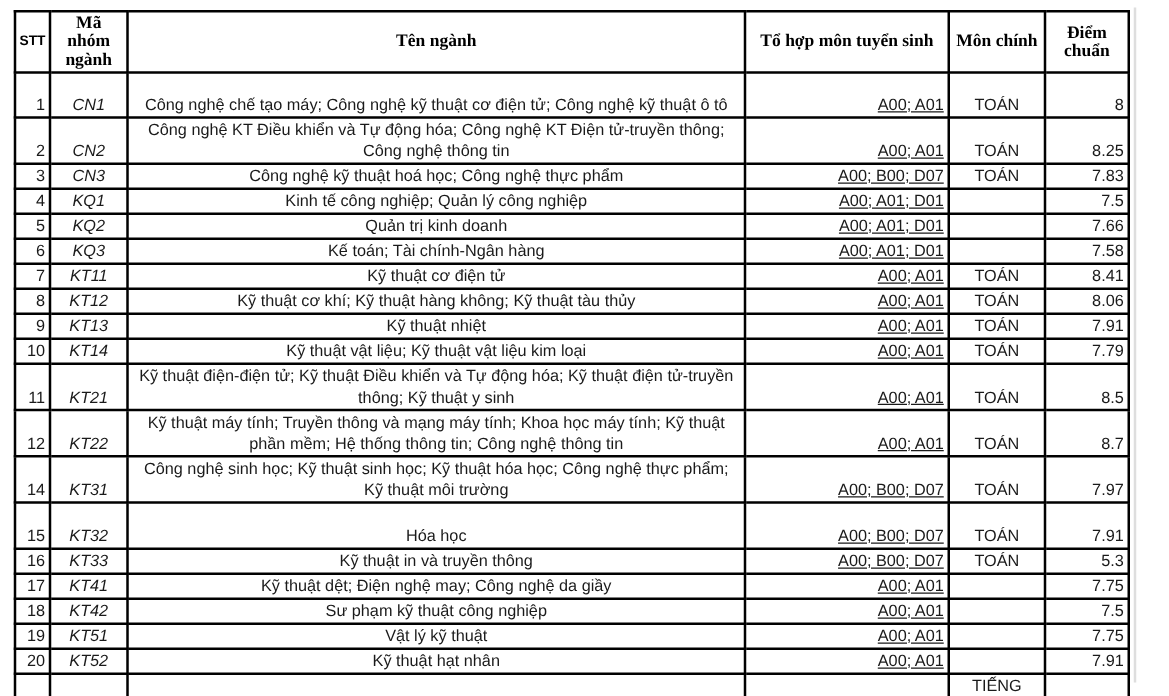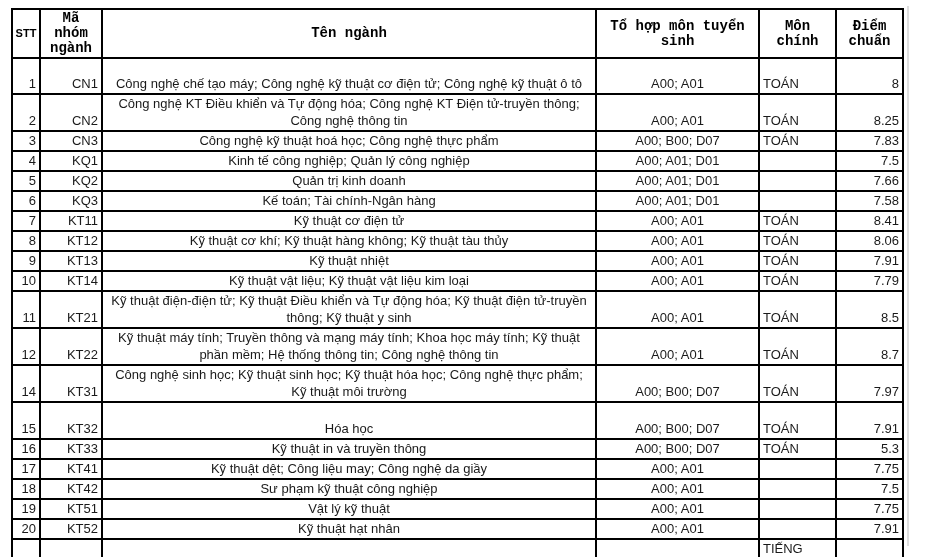--- a/index.html
+++ b/index.html
@@ -15,21 +15,21 @@
     table-layout:fixed;
     position:absolute;
     left:11px; top:8px;
     width:891px;
   }
   .score-table th, .score-table td {
     border:2px solid #000000;
     overflow:hidden;
   }
   .score-table thead th {
-    font-family:Liberation Mono, monospace;
+    font-family:Liberation Serif, serif;
     font-weight:bold;
     font-size:14px;
     line-height:15px;
     color:#000000;
     text-align:center;
     vertical-align:middle;
     height:33px;
     padding:1px 2px;
     background:#ffffff;
   }
@@ -46,24 +46,24 @@
     background:#ffffff;
     word-wrap:break-word;
   }
   .score-table tbody tr { height:19px; }
   .score-table tbody tr:nth-child(1),
   .score-table tbody tr:nth-child(2)  { height:36px; }
   .score-table tbody tr:nth-child(11),
   .score-table tbody tr:nth-child(12),
   .score-table tbody tr:nth-child(14) { height:37px; }
   td.c-stt   { text-align:right; padding-right:3px; }
-  td.c-code  { text-align:right;  padding-left:4px; }
+  td.c-code  { text-align:center;  padding-left:4px;font-style:italic; }
   td.c-name  { text-align:center;  padding-left:4px; }
-  td.c-combo { text-align:center;  padding-left:4px; }
-  td.c-main  { text-align:left;  padding-left:4px; }
+  td.c-combo { text-align:right;  padding-left:4px;text-decoration:underline; }
+  td.c-main  { text-align:center;  padding-left:4px; }
   td.c-score { text-align:right; padding-right:4px; }
   .artifact-line {
     position:absolute;
     left:907px; top:6px;
     width:2px; height:540px;
     background:#dedede;
   }
 </style>
 </head>
 <body>
@@ -220,21 +220,21 @@
     <td class="c-code">KT33</td>
     <td class="c-name">Kỹ thuật in và truyền thông</td>
     <td class="c-combo">A00; B00; D07</td>
     <td class="c-main">TOÁN</td>
     <td class="c-score">5.3</td>
   </tr>
 
   <tr>
     <td class="c-stt">17</td>
     <td class="c-code">KT41</td>
-    <td class="c-name">Kỹ thuật dệt; Công liệu may; Công nghệ da giầy</td>
+    <td class="c-name">Kỹ thuật dệt; Điện nghệ may; Công nghệ da giầy</td>
     <td class="c-combo">A00; A01</td>
     <td class="c-main"></td>
     <td class="c-score">7.75</td>
   </tr>
 
   <tr>
     <td class="c-stt">18</td>
     <td class="c-code">KT42</td>
     <td class="c-name">Sư phạm kỹ thuật công nghiệp</td>
     <td class="c-combo">A00; A01</td>

